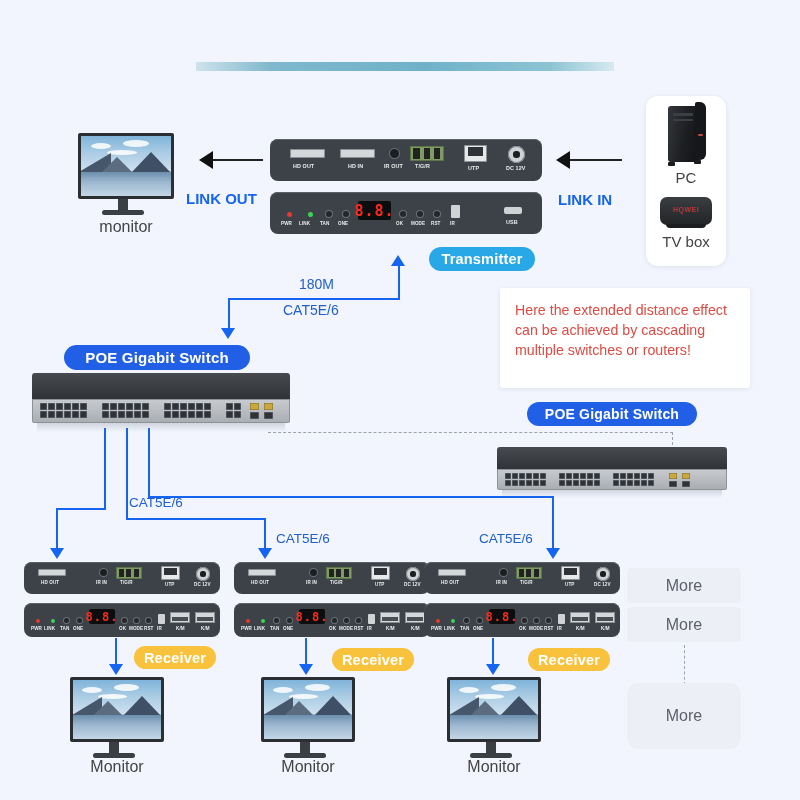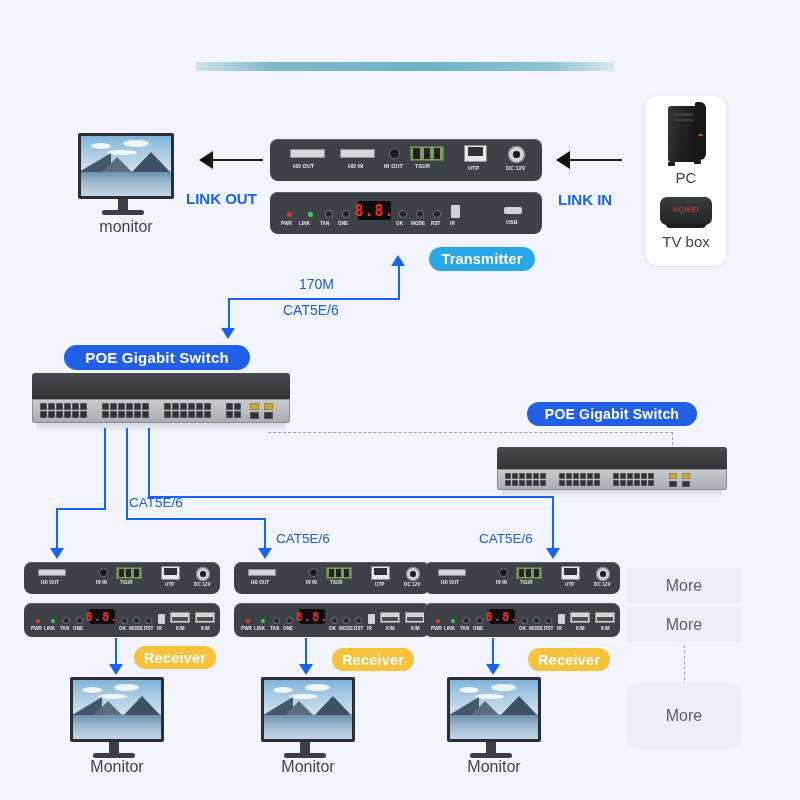--- a/index.html
+++ b/index.html
@@ -243,23 +243,24 @@
     </div>
     <div class="tv-shadow" style="left:20px;top:128px;width:40px;height:4px;"></div>
     <div class="abs grey-lbl" style="left:0;top:137px;width:80px;text-align:center;font-size:15px;">TV box</div>
   </div>
 
   <div class="ln ln-v" style="left:398px;top:265px;height:35px;"></div>
   <div class="ln ln-h" style="left:228px;top:298px;width:172px;"></div>
   <div class="ln ln-v" style="left:228px;top:298px;height:32px;"></div>
   <div class="arw arw-up" style="left:391px;top:255px;"></div>
   <div class="arw arw-dn" style="left:221px;top:328px;"></div>
-  <div class="abs cat-lbl" style="left:299px;top:276px;font-size:14px;">170M</div>
+  <div class="abs cat-lbl" style="left:299px;top:276px;font-size:14px;">180M</div>
   <div class="abs cat-lbl" style="left:283px;top:302px;font-size:14px;">CAT5E/6</div>
 
+  <div class="abs" id="note-box" style="left:500px;top:288px;width:250px;height:100px;">Here the extended distance effect can be achieved by cascading multiple switches or routers!</div>
 
   <div class="abs pill pill-blue" style="left:64px;top:345px;width:186px;height:25px;border-radius:13px;font-size:15px;">POE Gigabit Switch</div>
 
   <div class="switch" style="left:32px;top:373px;width:258px;height:56px;">
     <div class="sw-top" style="height:26px;"></div>
     <div class="sw-face" style="top:26px;height:24px;">
       <div class="sw-bank" style="left:8px;top:4px;">
         <div class="sw-col">
             <div class="sw-port" style="width:7px;height:7px;"></div>
             <div class="sw-port" style="width:7px;height:7px;"></div>

